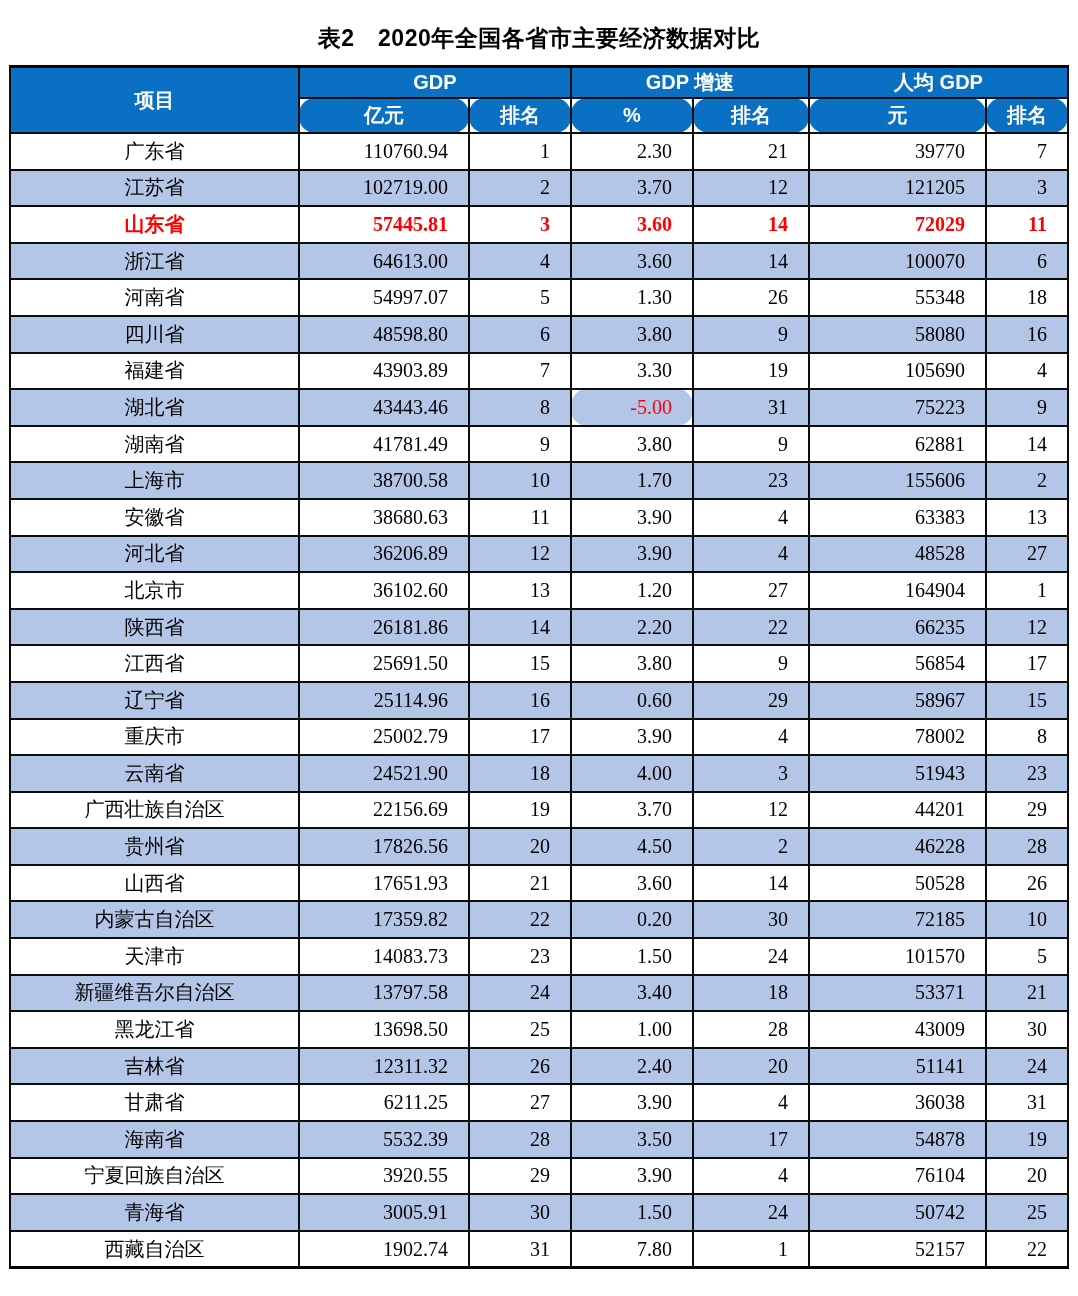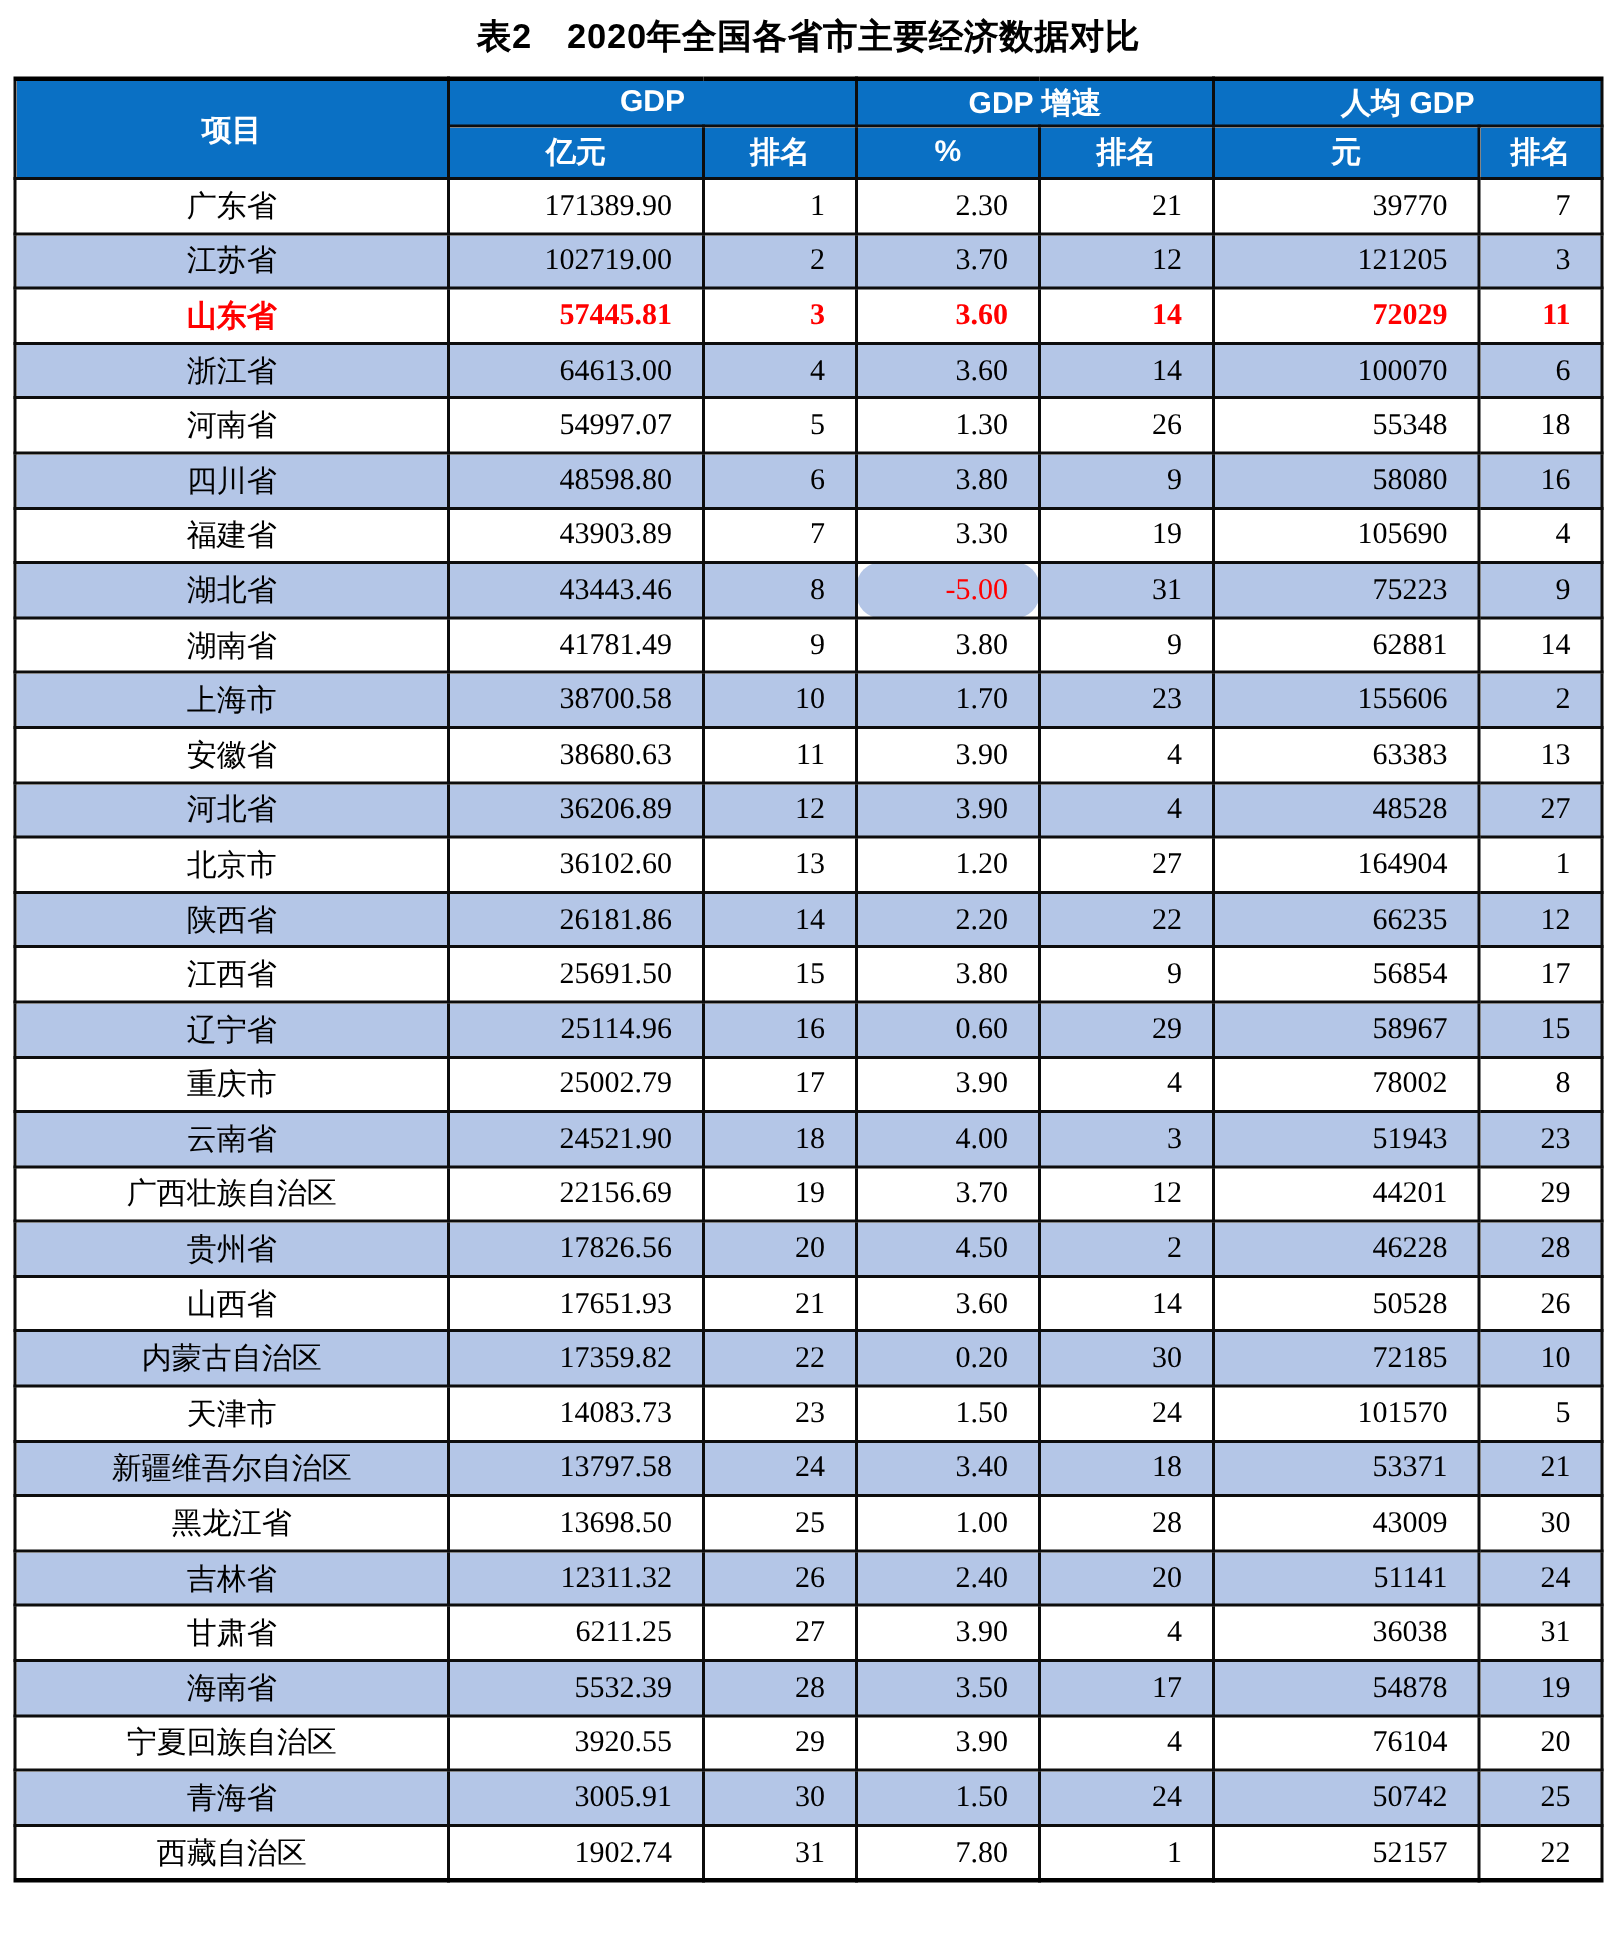--- a/index.html
+++ b/index.html
@@ -13,21 +13,21 @@
     font-family: "Liberation Serif", "DejaVu Serif", serif;
     color: #000000;
     overflow: hidden;
   }
   .title {
     text-align: center;
     font-family: "Liberation Sans", "DejaVu Sans", sans-serif;
     font-weight: bold;
     font-size: 23px;
     letter-spacing: 0.5px;
-    padding: 9px 0 11px 0;
+    padding: 23px 0 11px 0;
     color: #000000;
   }
   table.econ {
     border-collapse: collapse;
     table-layout: fixed;
     width: 1058px;
     margin: 0 auto;
     border-top: 3px solid #000;
     border-bottom: 3px solid #000;
     border-left: 2px solid #000;
@@ -42,21 +42,21 @@
   thead th {
     background: #0a70c4;
     color: #ffffff;
     font-family: "Liberation Sans", "DejaVu Sans", sans-serif;
     font-weight: bold;
     font-size: 20px;
     text-align: center;
     padding: 0;
   }
   thead tr.h1 th { height: 29px; }
-  thead tr.h2 th { height: 33px; }
+  thead tr.h2 th { height: 33px; border-radius: 16px; }
   tbody td {
     height: 34.6px;
     font-size: 20px;
     padding: 0;
   }
   tbody tr:nth-child(even) td { background: #b4c6e7; }
   tbody tr:nth-child(odd) td { background: #ffffff; }
   td.name { text-align: center; }
   td.num  { text-align: right; padding-right: 20px; }
   tbody tr.hl-row td { color: #ff0000; font-weight: bold; margin-left: 44px; }
@@ -97,21 +97,21 @@
         <th>排名</th>
         <th>%</th>
         <th>排名</th>
         <th>元</th>
         <th>排名</th>
       </tr>
     </thead>
     <tbody id="tbody">
         <tr>
           <td class="name">广东省</td>
-          <td class="num">171389.90</td>
+          <td class="num">110760.94</td>
           <td class="num">1</td>
           <td class="num">2.30</td>
           <td class="num">21</td>
           <td class="num">39770</td>
           <td class="num">7</td>
         </tr>
         <tr>
           <td class="name">江苏省</td>
           <td class="num">102719.00</td>
           <td class="num">2</td>

